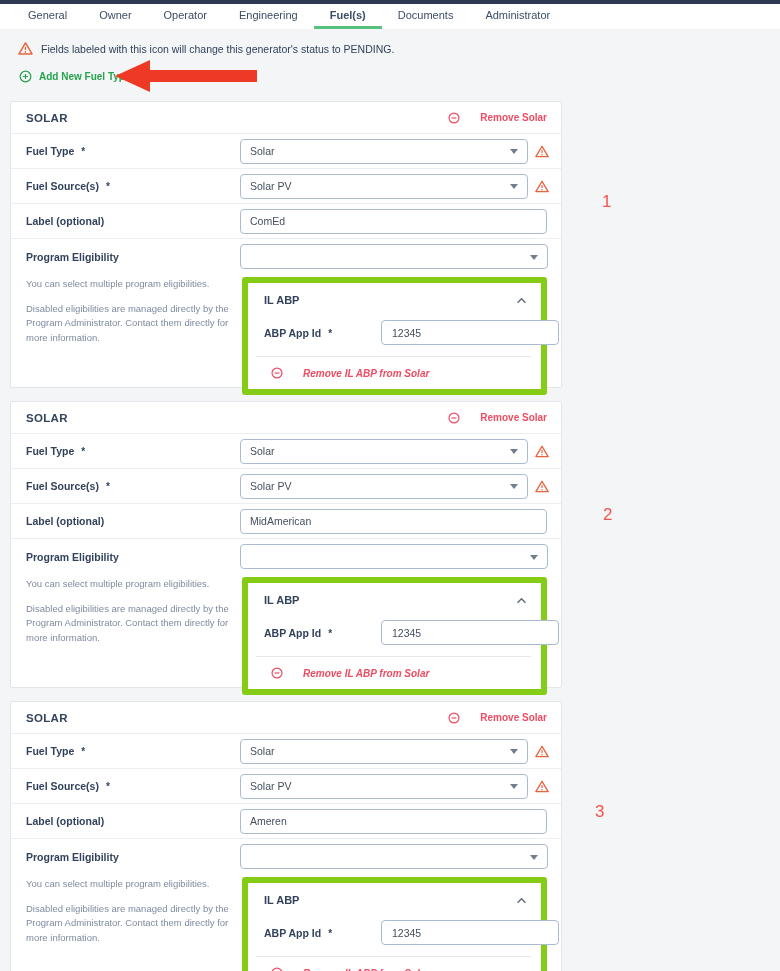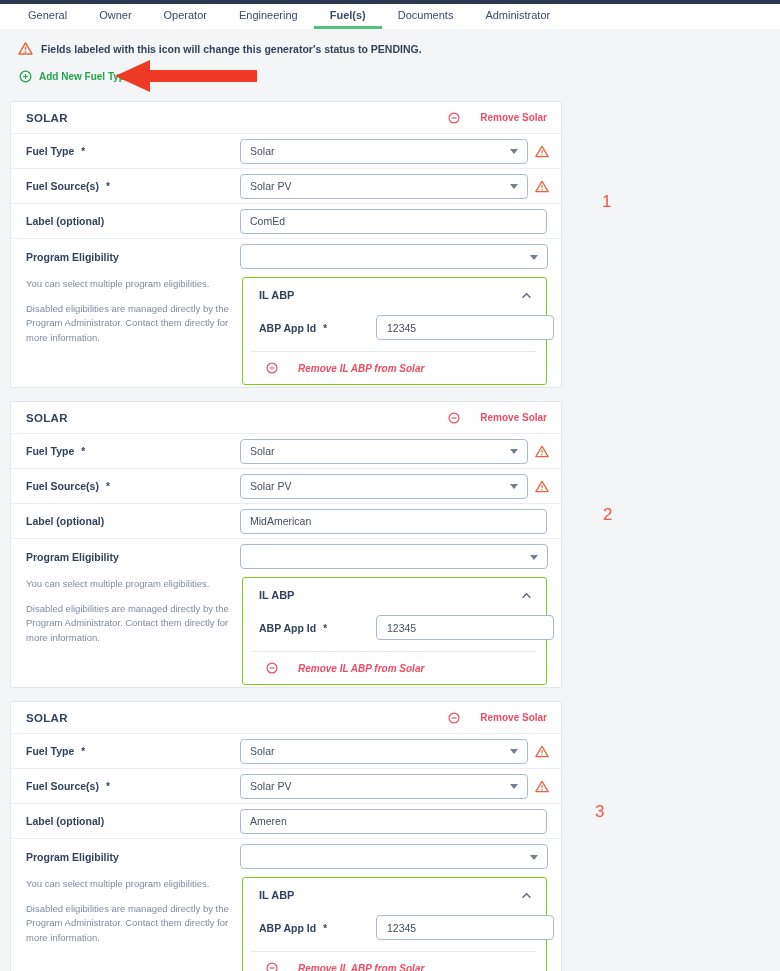--- a/index.html
+++ b/index.html
@@ -11,21 +11,21 @@
   }
   .topbar { height:4px; background:#2c3950; }
   .tabbar { background:#fff; display:flex; padding-left:12px; height:25px; }
   .tab {
     font-size:11px; color:#3c4d66; padding:0 16px; display:flex; align-items:center;
     border-bottom:3px solid transparent; cursor:pointer; white-space:nowrap;
   }
   .tab.active { font-weight:bold; border-bottom-color:#56c17e; }
 
   .notice { display:flex; align-items:center; gap:8px; margin:13px 0 0 18px;
-    font-size:10.5px; font-weight:bold; color:#32425a; }
+    font-size:10.5px; font-weight:normal; color:#32425a; }
   .add-row { margin:15px 0 0 19px; display:flex; align-items:center; gap:7px;
     color:#27a34d; font-size:10px; font-weight:bold; cursor:pointer; width:max-content;
     background:none; border:none; font-family:inherit; }
   .big-arrow { position:absolute; left:115px; top:60px; }
 
   .card { margin:18px 0 13px 10px; width:552px; background:#fff;
     border:1px solid #e2e6ea; border-radius:2px; }
   .card + .card, .card ~ .card { margin-top:0; }
   .card-header { height:32px; padding:0 14px 0 15px; border-bottom:1px solid #eceff2;
     display:flex; align-items:center; justify-content:space-between; }
@@ -49,21 +49,21 @@
     border:1px solid #a9bbd0; border-radius:4px; padding:0 9px; font-size:10.5px;
     color:#454f5e; font-family:inherit; background:#fff; }
 
   .pe-row { position:relative; height:148px; padding:8px 0 0 15px; }
   .pe-left { width:212px; }
   .help { font-size:9.5px; color:#7f8b9f; line-height:1.55; margin-top:12px;
     font-weight:normal; }
   .help + .help { margin-top:10px; }
   .pe-select { top:5px; width:308px; }
   .abp-panel { position:absolute; left:231px; top:38px; width:305px;
-    border:1px solid #84cc16; border-radius:3px; background:#fff;
+    border:6px solid #84cc16; border-radius:3px; background:#fff;
     padding:11px 14px 10px 16px; }
   .abp-header { display:flex; justify-content:space-between; align-items:center;
     font-size:11px; font-weight:bold; }
   .abp-field { position:relative; margin-top:14px; height:25px; display:flex;
     align-items:center; }
   .abp-input { position:absolute; left:117px; width:178px; height:25px;
     border:1px solid #a9bbd0; border-radius:4px; padding:0 10px; font-size:10.5px;
     color:#454f5e; font-family:inherit; }
   .abp-divider { border-top:1px solid #e5e8ec; margin:11px -4px 0 -8px; }
   .abp-remove { margin:10px 0 0 7px;font-style:italic; }

